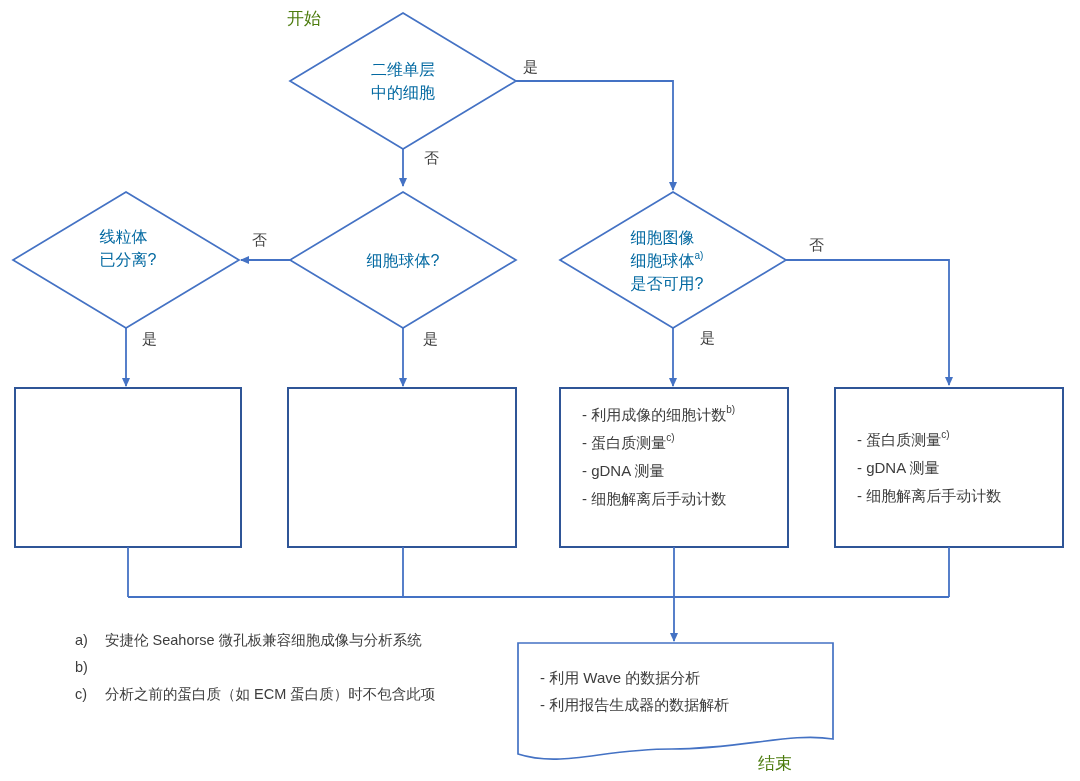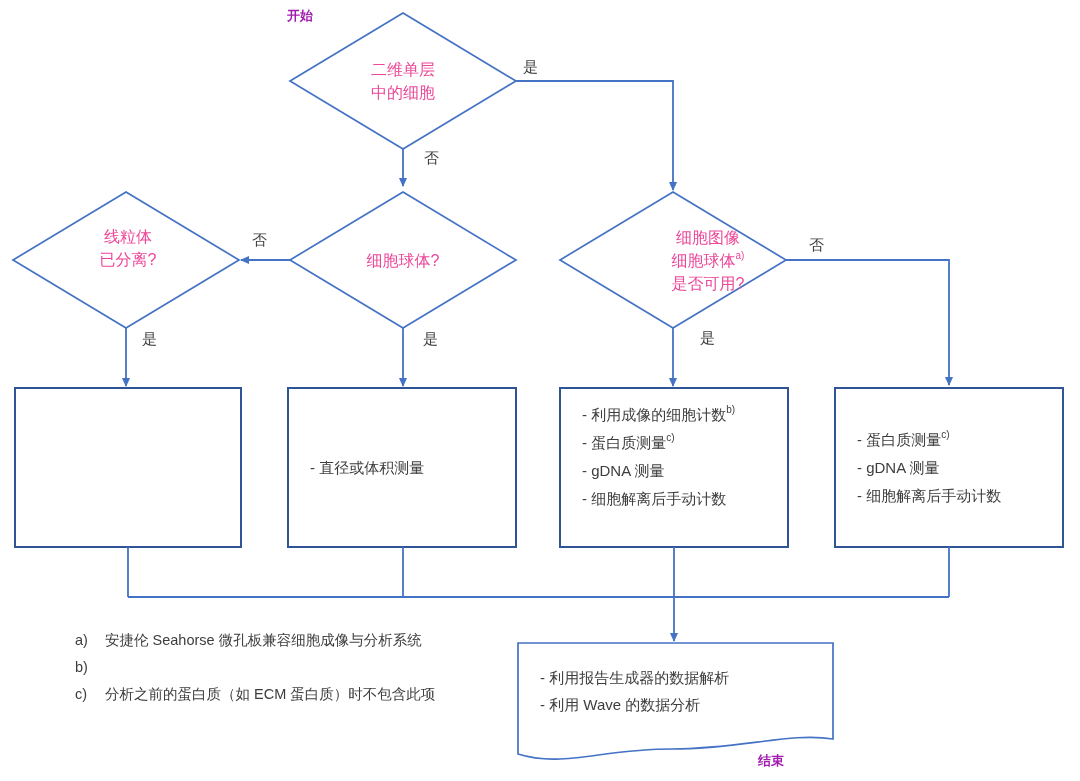--- a/index.html
+++ b/index.html
@@ -3,33 +3,33 @@
 <meta charset="utf-8">
 <style>
   html,body{margin:0;padding:0;background:#ffffff;}
   .stage{
     position:relative;width:1080px;height:781px;background:#ffffff;overflow:hidden;
     font-family:"Liberation Sans","DejaVu Sans",sans-serif;
   }
   .stage svg{position:absolute;left:0;top:0;}
   .node-text{
     position:absolute;transform:translate(-50%,-50%);
-    color:#ec4899;font-size:16px;line-height:23px;white-space:nowrap;text-align:center;
+    color:#0369a1;font-size:16px;line-height:23px;white-space:nowrap;text-align:left;
   }
   .box-text{
     position:absolute;display:flex;flex-direction:column;justify-content:center;
     box-sizing:border-box;padding-left:22px;
     color:#3d3d3d;font-size:15px;line-height:28px;white-space:nowrap;
   }
   .box-text .indent{padding-left:10px;}
   .edge-label{
     position:absolute;color:#3d3d3d;font-size:15px;white-space:nowrap;
   }
   .terminal-label{
-    position:absolute;color:#a21caf;font-size:13px;font-weight:bold;white-space:nowrap;
+    position:absolute;color:#4d7c0f;font-size:17px;font-weight:normal;white-space:nowrap;
   }
   sup{font-size:10px;line-height:0;position:relative;top:-1px;}
   .footnotes{
     position:absolute;left:75px;top:627px;color:#3d3d3d;font-size:14.5px;line-height:27px;
   }
   .footnote-row{display:flex;}
   .footnote-marker{width:30px;flex:0 0 30px;}
 </style>
 </head>
 <body>
@@ -76,44 +76,43 @@
     <div>二维单层</div>
     <div>中的细胞</div>
   </div>
   <div class="node-text" style="left:128px;top:248px">
     <div>线粒体</div>
     <div>已分离?</div>
   </div>
   <div class="node-text" style="left:403px;top:260px">
     <div>细胞球体?</div>
   </div>
-  <div class="node-text" style="left:708px;top:260px">
+  <div class="node-text" style="left:667px;top:260px">
     <div>细胞图像</div>
     <div><span>细胞球体</span><sup>a)</sup></div>
     <div>是否可用?</div>
   </div>
 
   <div class="box-text" style="left:288px;top:388px;width:228px;height:159px">
-    <div>- 直径或体积测量</div>
   </div>
   <div class="box-text" style="left:560px;top:372px;width:228px;height:169px">
     <div><span>- 利用成像的细胞计数</span><sup>b)</sup></div>
     <div><span>- 蛋白质测量</span><sup>c)</sup></div>
     <div>- gDNA 测量</div>
     <div>- 细胞解离后手动计数</div>
   </div>
   <div class="box-text" style="left:835px;top:388px;width:228px;height:159px">
     <div><span>- 蛋白质测量</span><sup>c)</sup></div>
     <div>- gDNA 测量</div>
     <div>- 细胞解离后手动计数</div>
   </div>
 
   <div class="box-text" style="left:518px;top:648px;width:315px;height:86px;line-height:27px">
+    <div>- 利用 Wave 的数据分析</div>
     <div>- 利用报告生成器的数据解析</div>
-    <div>- 利用 Wave 的数据分析</div>
   </div>
 
   <span class="edge-label" style="left:523px;top:58px">是</span>
   <span class="edge-label" style="left:424px;top:149px">否</span>
   <span class="edge-label" style="left:252px;top:231px">否</span>
   <span class="edge-label" style="left:142px;top:330px">是</span>
   <span class="edge-label" style="left:423px;top:330px">是</span>
   <span class="edge-label" style="left:700px;top:329px">是</span>
   <span class="edge-label" style="left:809px;top:236px">否</span>
 

